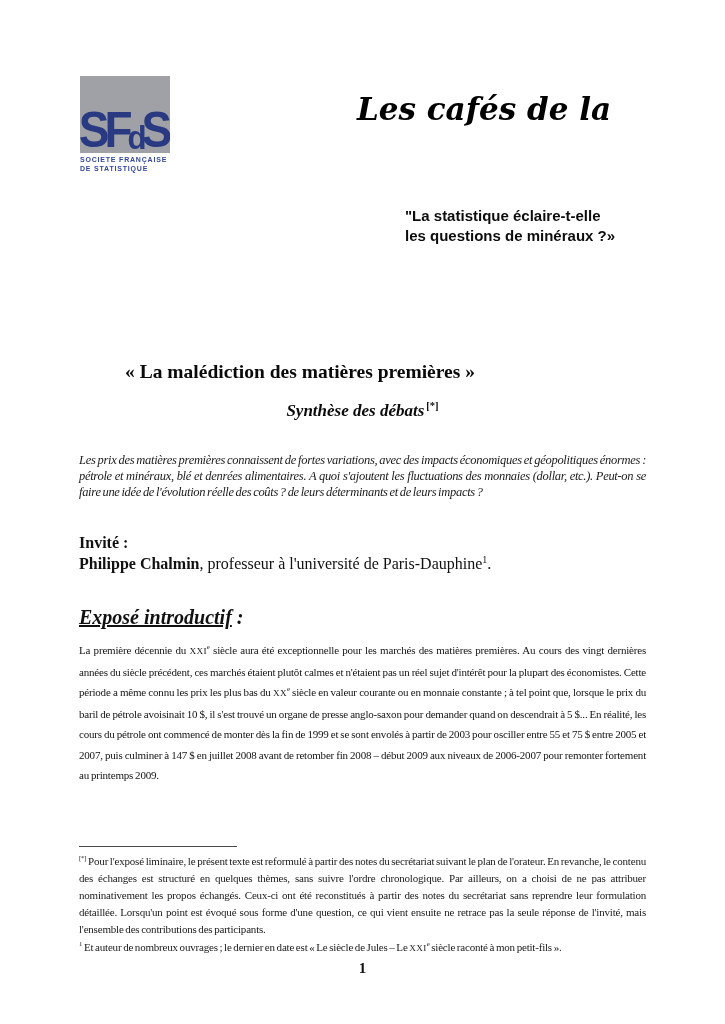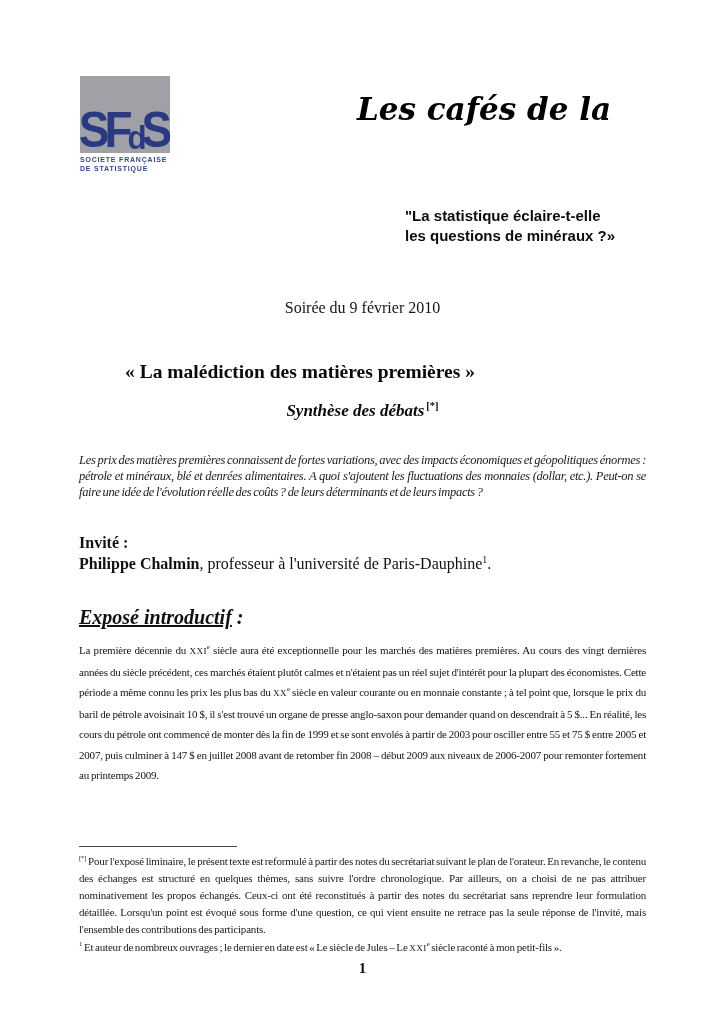--- a/index.html
+++ b/index.html
@@ -65,21 +65,20 @@
 
   <div class="doc-title">
     <div>Les cafés de la</div>
   </div>
 
   <div class="doc-subtitle">
     <div>"La statistique éclaire-t-elle</div>
     <div>les questions de minéraux ?»</div>
   </div>
 
-  <div class="event-date">Soirée du 9 février 2010</div>
 
   <div class="event-title">«  La malédiction des matières premières »</div>
 
   <div class="event-subtitle">
     <span>Synthèse des débats</span><span class="marker">[*]</span>
   </div>
 
   <p class="abstract">Les prix des matières premières connaissent de fortes variations, avec des impacts économiques et géopolitiques énormes :  pétrole et minéraux, blé et denrées alimentaires. A quoi s'ajoutent les fluctuations des monnaies (dollar, etc.). Peut-on se faire une idée de l'évolution réelle des coûts ? de leurs déterminants et de leurs impacts ?</p>
 
   <div class="invitee">

